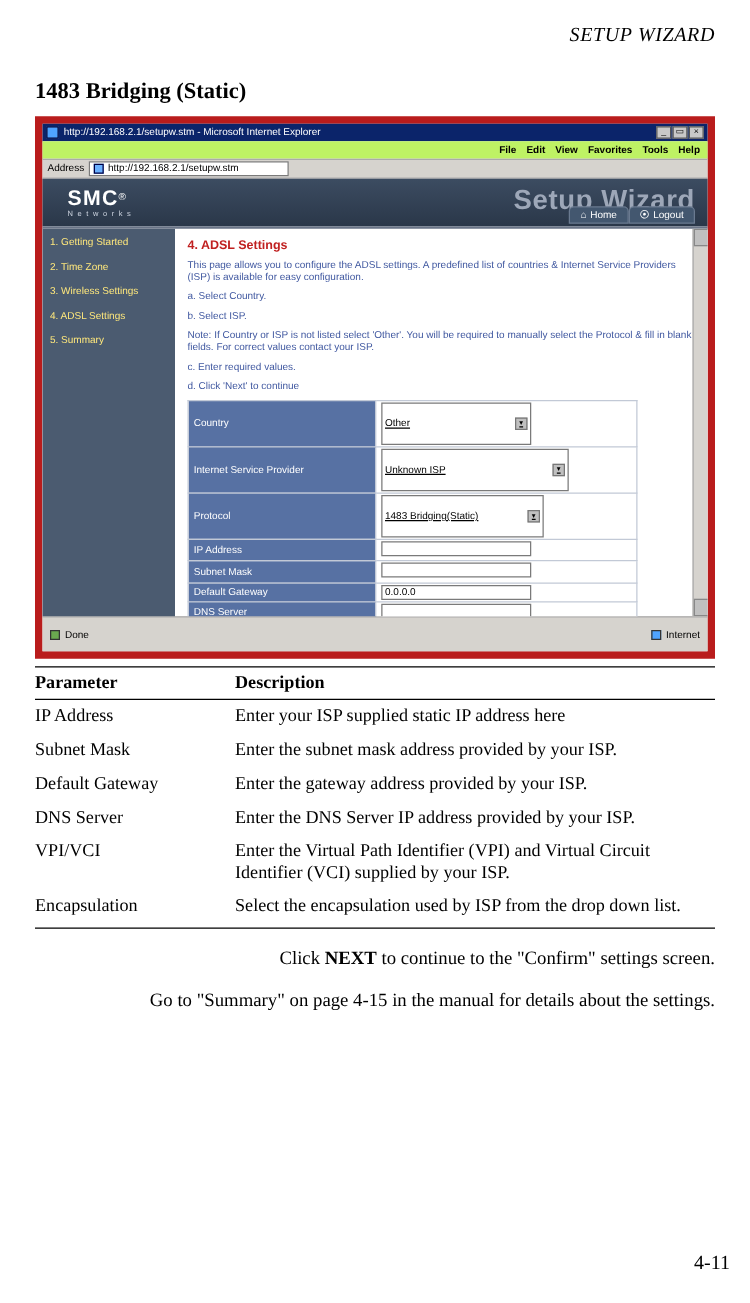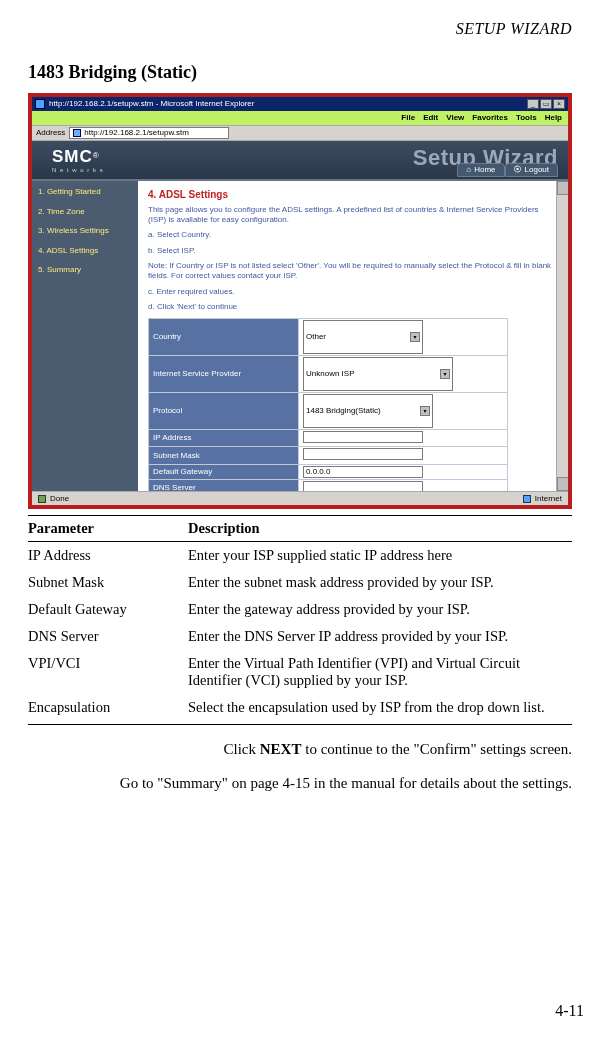--- a/index.html
+++ b/index.html
@@ -22,21 +22,21 @@
     letter-spacing: 0.5px;
     margin-bottom: 24px;
   }
   .section-title {
     font-weight: bold;
     font-size: 18px;
     margin-bottom: 10px;
   }
   
   .shot {
-    border: 4px solid #b91c1c;
+    border: 6px solid #b91c1c;
     background: #fff;
     font-family: Tahoma, Verdana, sans-serif;
     font-size: 8px;
     line-height: 1.2;
     color: #000;
     margin-bottom: 4px;
   }
   .ie-titlebar {
     background: #0b246a;
     color: #fff;
@@ -127,34 +127,34 @@
   .formtable td {
     border: 1px solid #c2c9d6; padding: 1px 4px; font-size: 8px; height: 14px;
   }
   .formtable td.lbl {
     background: #5771a3; color: #fff; width: 150px;
   }
   .formtable td.ctl { background: #fff; }
   .sel {
     width: 120px; height: 12px; background: #fff; border: 1px solid #7a7a7a;
     display: flex; align-items: center; justify-content: space-between;
-    padding: 16px 2px; font-size: 8px;
+    padding: 16px 2px; font-size: 8px; text-decoration: underline;
   }
   .sel.sm { width: 50px; }
   .sel .arrow {
     width: 10px; height: 10px; background: #c0c0c0; border: 1px solid #777;
     font-size: 6px; text-align: center; line-height: 8px;
   }
   .txt {
     width: 120px; height: 12px; background: #fff; border: 1px solid #7a7a7a;
     padding: 0 2px; font-size: 8px; display: inline-block;
   }
   .txt.sm { width: 35px; display: inline-block; }
   .statusbar {
-    height: 14px; background: #d6d3ce; border-top: 1px solid #aaa;
+    height: 28px; background: #d6d3ce; border-top: 1px solid #aaa;
     display: flex; align-items: center; justify-content: space-between;
     padding: 0 6px; font-size: 8px;
   }
   .statusbar .sicon { width: 8px; height: 8px; background: #6aa84f; border: 1px solid #333; }
   
   .paramtable {
     width: 100%; border-collapse: collapse; margin-top: 6px;
     font-size: 14.5px;
   }
   .paramtable thead th {

